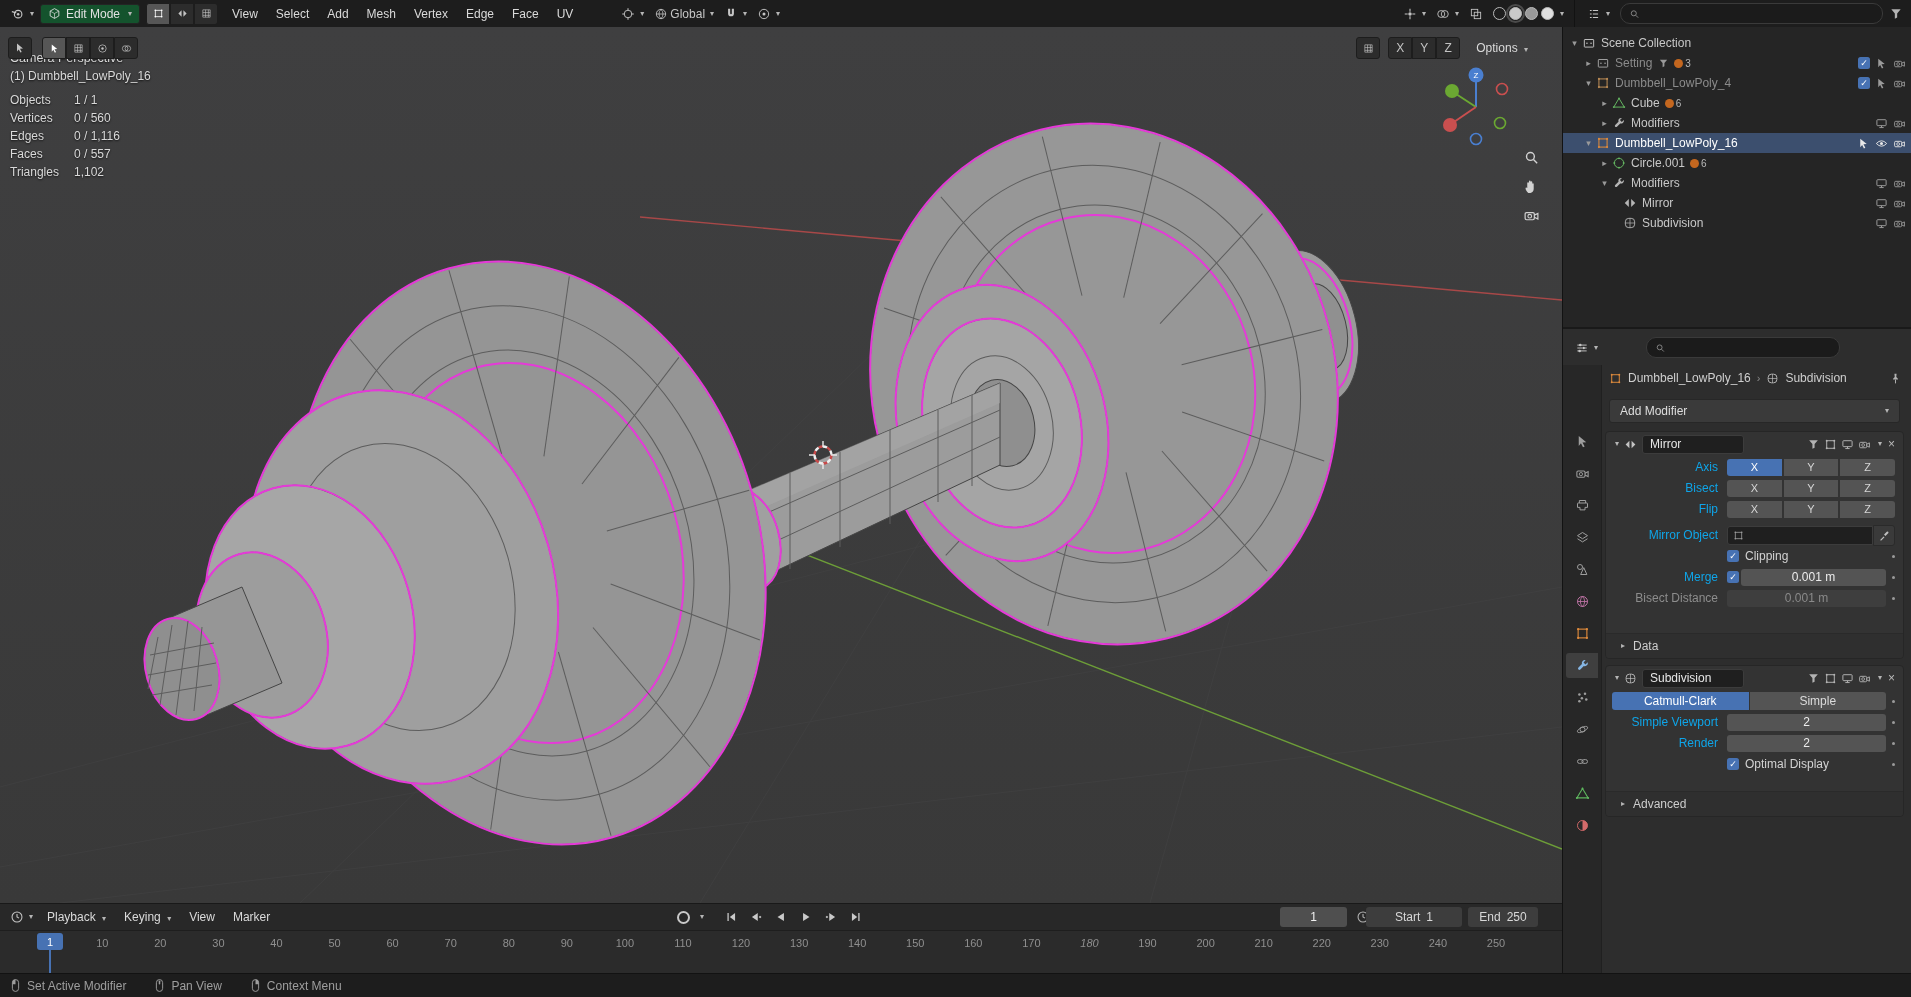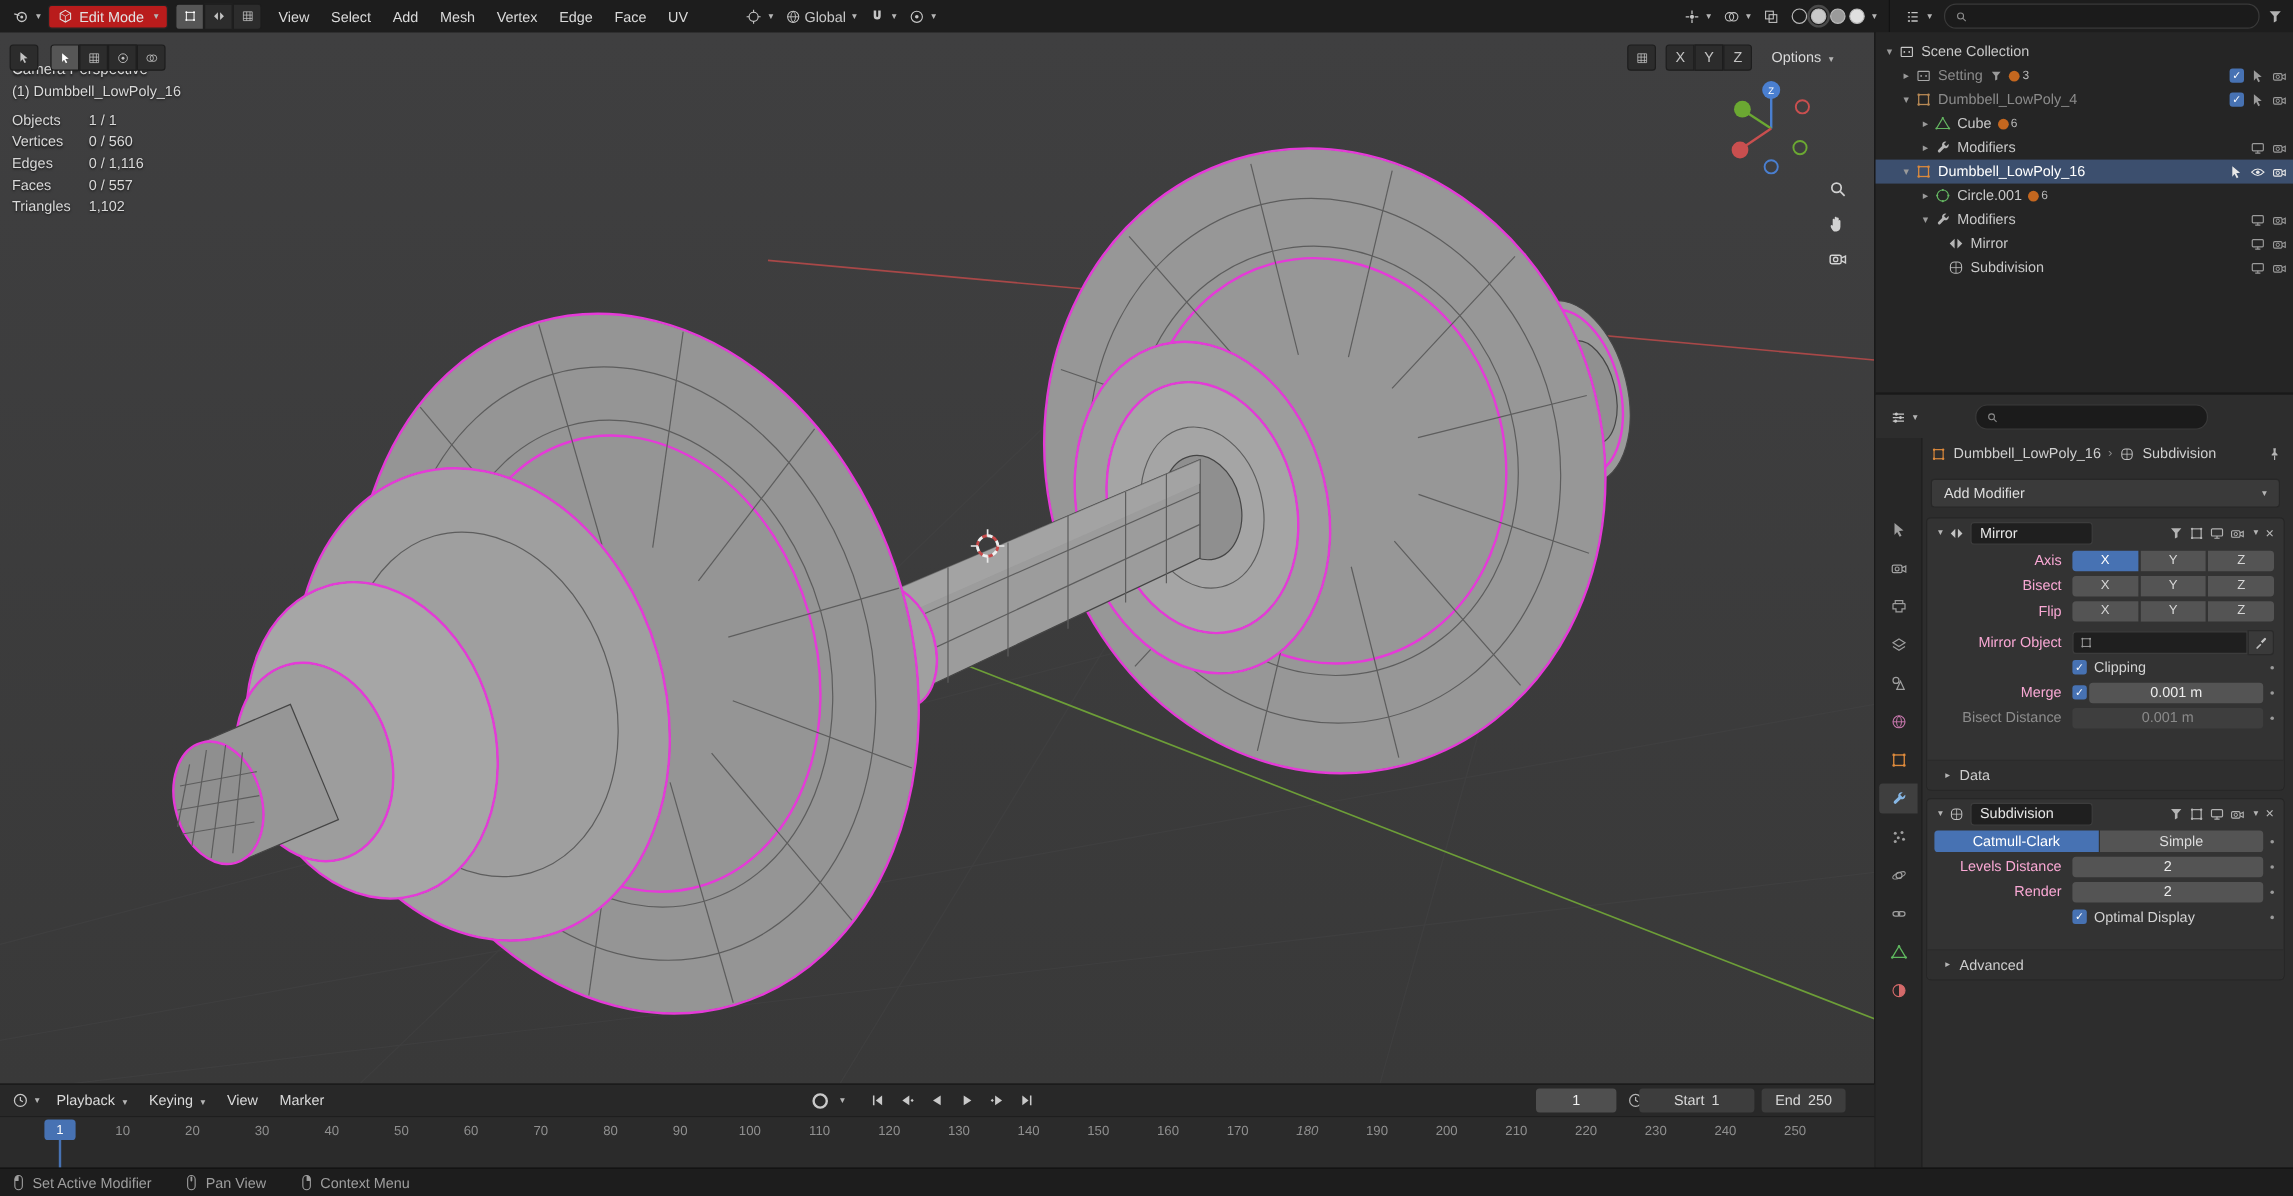--- a/index.html
+++ b/index.html
@@ -6,21 +6,21 @@
   body{width:1911px;height:997px;overflow:hidden;font-family:"Liberation Sans",sans-serif;font-size:12px;color:#d0d0d0;-webkit-user-select:none;user-select:none}
   #app{position:relative;width:1911px;height:997px;background:#1d1d1d}
   svg.ic{display:block}
   .caret{font-size:8px;color:#b5b5b5;margin-left:3px;line-height:1}
 
   
   #topbar{position:absolute;left:0;top:0;width:1911px;height:27px;background:#1d1d1d;display:flex;border-bottom:1px solid #121212}
   #tb-vp{width:1562px;display:flex;align-items:center;height:100%;padding:0 6px;gap:2px}
   #tb-out{flex:1;display:flex;align-items:center;height:100%;padding:0 8px;gap:6px;border-left:1px solid #121212}
   .menu{padding:3px 8px;border-radius:3px;color:#dadada;white-space:nowrap}
-  .mbtn{display:flex;align-items:center;gap:5px;background:#b91c1c;border:1px solid #242424;border-radius:3px;padding:2px 7px;color:#e2e2e2}
+  .mbtn{display:flex;align-items:center;gap:5px;background:#14532d;border:1px solid #242424;border-radius:3px;padding:2px 7px;color:#e2e2e2}
   .ibtn{display:flex;align-items:center;gap:2px;padding:2px 4px;border-radius:3px;color:#c6c6c6}
   .minigrp{display:flex;margin:0 4px}
   .minibtn{width:22px;height:20px;display:flex;align-items:center;justify-content:center;background:#2c2c2c;border:1px solid #1d1d1d;color:#c3c3c3}
   .minibtn.on{background:#565656;color:#fff}
   .minigrp .minibtn:first-child{border-radius:3px 0 0 3px}
   .minigrp .minibtn:last-child{border-radius:0 3px 3px 0}
   .ball{width:13px;height:13px;border-radius:50%;border:1.5px solid #b9b9b9;box-sizing:border-box}
   .ball.fill{background:#c9c9c9}
   .ballwrap{display:flex;align-items:center;gap:3px;padding:2px 4px;border-radius:3px}
   .ballwrap .on{outline:2px solid #4b4b4b;outline-offset:1px}
@@ -69,21 +69,21 @@
   #addmod{position:absolute;top:70px;left:46px;right:12px;height:22px;background:#3a3a3a;border:1px solid #272727;border-radius:3px;display:flex;align-items:center;padding:0 10px;color:#dedede}
   #addmod .caret{margin-left:auto}
   .panel{position:absolute;left:42px;right:8px;background:#333333;border:1px solid #262626;border-radius:4px}
   .phead{display:flex;align-items:center;gap:5px;height:24px;padding:0 6px;color:#dedede}
   .phead .hic{width:13px;height:13px;color:#c3c3c3}
   .namefield{background:#1f1f1f;border:1px solid #3c3c3c;border-radius:3px;height:17px;display:flex;align-items:center;padding:0 7px;color:#e6e6e6;min-width:86px}
   .hicons{margin-left:auto;display:flex;gap:4px;align-items:center;color:#b3b3b3}
   .hicons svg{width:13px;height:13px}
   .hx{color:#b9b9b9;font-size:12px;padding:0 2px}
   .prow{display:flex;align-items:center;height:20px;margin:1px 8px 1px 6px}
-  .plabel{width:106px;text-align:right;padding-right:9px;color:#f9a8d4;flex:none;white-space:nowrap}
+  .plabel{width:106px;text-align:right;padding-right:9px;color:#0ea5e9;flex:none;white-space:nowrap}
   .pctrl{flex:1;display:flex;gap:2px;align-items:center;min-width:0}
   .xyz{flex:1;background:#545454;height:17px;display:flex;align-items:center;justify-content:center;color:#d6d6d6;font-size:11px}
   .xyz.a{background:var(--accent);color:#fff}
   .pctrl .xyz:first-child{border-radius:3px 0 0 3px}
   .pctrl .xyz:last-child{border-radius:0 3px 3px 0}
   .slider{flex:1;background:#545454;border-radius:3px;height:17px;display:flex;align-items:center;justify-content:center;color:#ececec}
   .slider.dis{background:#3e3e3e;color:#8a8a8a}
   .objfield{flex:1;background:#1f1f1f;border:1px solid #3c3c3c;border-radius:3px 0 0 3px;height:17px;display:flex;align-items:center;padding:0 5px;gap:5px;color:#9a9a9a}
   .dropbtn{width:20px;height:19px;background:#3a3a3a;border:1px solid #2a2a2a;border-radius:0 3px 3px 0;display:flex;align-items:center;justify-content:center;color:#c0c0c0}
   .adot{width:3px;height:3px;border-radius:50%;background:#9a9a9a;margin-left:6px;flex:none}
@@ -1016,21 +1016,21 @@
           </span>
         </div>
         <div class="prow">
           <span class="segwrap">
             <span class="seg a">Catmull-Clark</span>
             <span class="seg">Simple</span>
           </span>
           <span class="adot"></span>
         </div>
         <div class="prow">
-          <span class="plabel">Levels Distance</span>
+          <span class="plabel">Simple Viewport</span>
           <span class="pctrl">
               <span class="slider">2</span>
             </span>
           <span class="adot"></span>
         </div>
         <div class="prow">
           <span class="plabel">Render</span>
           <span class="pctrl">
               <span class="slider">2</span>
             </span>

